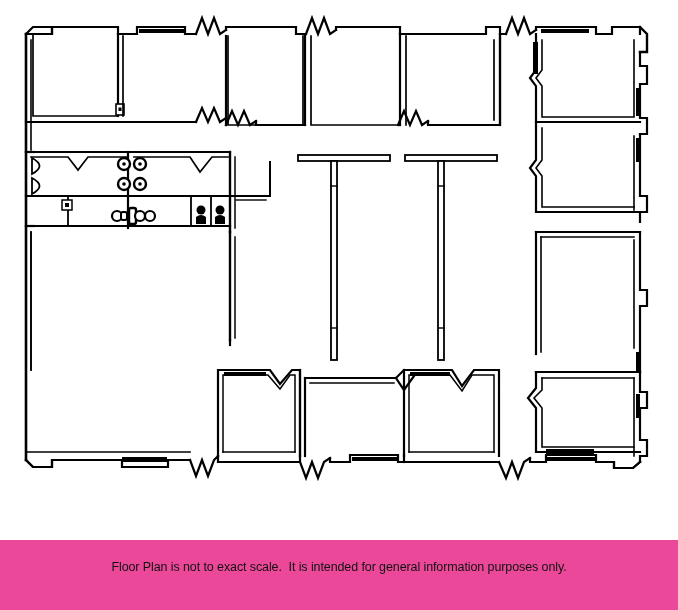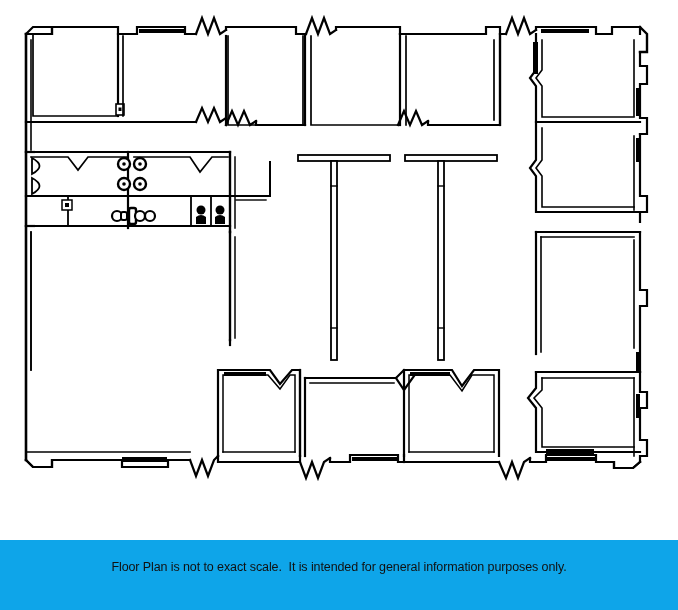--- a/index.html
+++ b/index.html
@@ -10,21 +10,21 @@
   body {
     width: 678px;
     height: 610px;
     overflow: hidden;
     font-family: "Liberation Sans", sans-serif;
   }
   #page {
     position: relative;
     width: 678px;
     height: 610px;
-    background: #0ea5e9;
+    background: #ec4899;
   }
   #floorplan-svg {
     position: absolute;
     left: 0;
     top: 0;
     width: 678px;
     height: 540px;
     display: block;
   }
   .caption {

